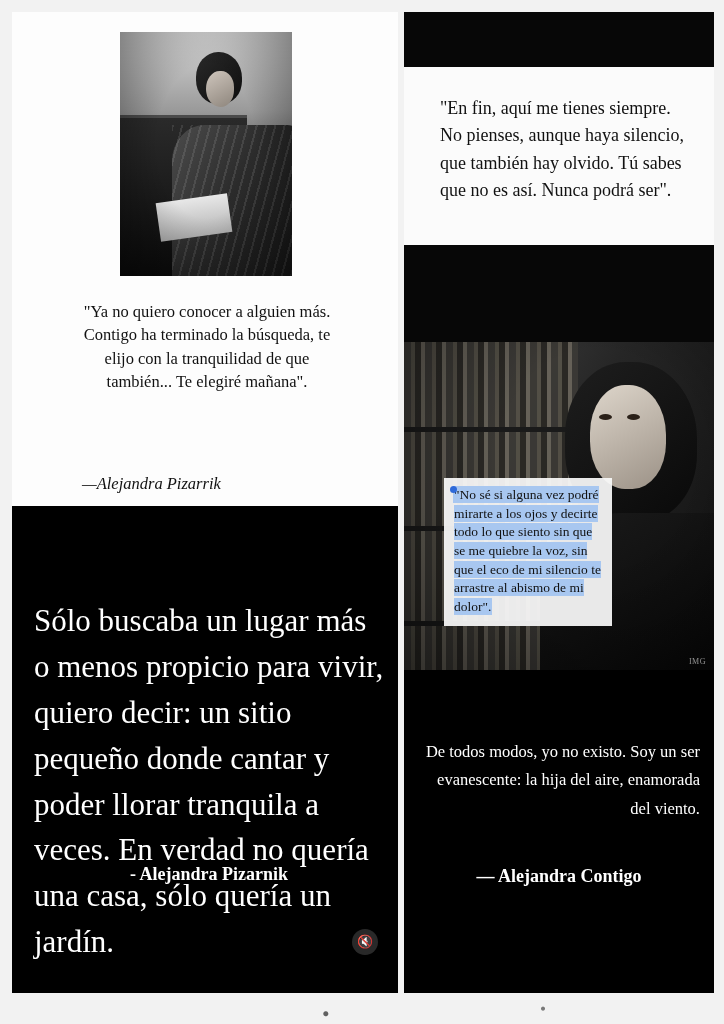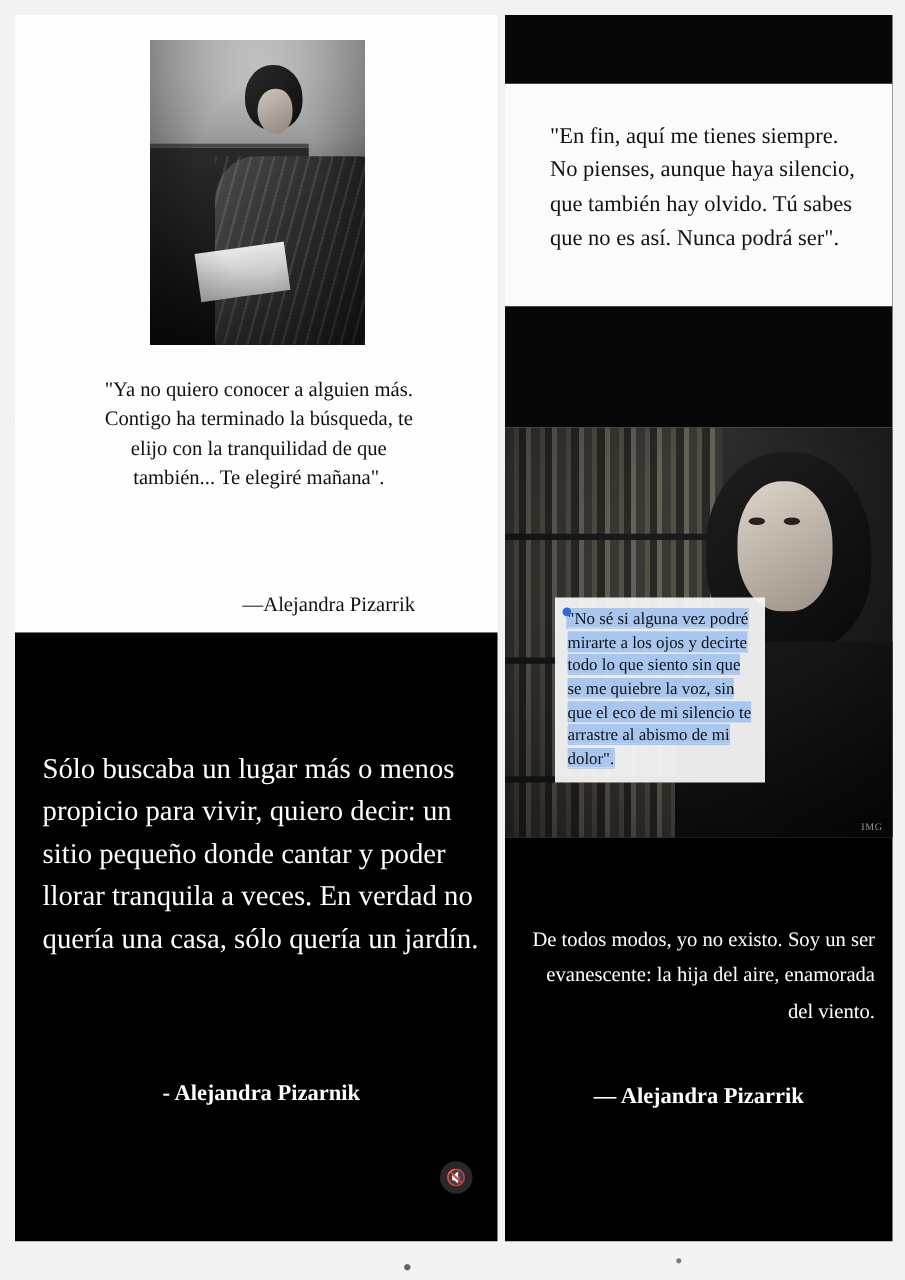--- a/index.html
+++ b/index.html
@@ -109,23 +109,24 @@
     position: absolute;
     left: 70px; top: 288px; width: 250px;
     text-align: center;
     font-size: 16.5px;
     line-height: 1.42;
     color: #111;
   }
   .card-attrib {
     position: absolute;
     left: 70px; top: 462px; width: 250px;
-    text-align: right;
+    text-align: left;
     font-size: 16.5px;
     color: #111;
+    font-style: italic;
   }
 
   
   #panel-white-quote {
     left: 404px; top: 12px; width: 310px; height: 330px;
     background: #070707;
   }
   .white-strip {
     position: absolute;
     left: 0; top: 55px; width: 100%; height: 178px;
@@ -141,21 +142,21 @@
 
   
   #panel-black-quote {
     left: 12px; top: 506px; width: 386px; height: 487px;
     background: #000;
     color: #fff;
   }
   .bq-text {
     position: absolute;
     left: 22px; top: 92px; width: 350px;
-    font-size: 23px;
+    font-size: 31px;
     line-height: 1.48;
     color: #ffffff;
   }
   .bq-attrib {
     position: absolute;
     left: 22px; top: 358px; width: 350px;
     text-align: center;
     font-size: 18px;
     color: #ffffff;
     font-weight: bold;
@@ -313,16 +314,16 @@
     <div class="ph2-vig"></div>
     <div class="highlight-box">
       <span class="hl-dot"></span>
       <p><span class="hl">"No sé si alguna vez podré mirarte a los ojos y decirte todo lo que siento sin que se me quiebre la voz, sin que el eco de mi silencio te arrastre al abismo de mi dolor".</span></p>
     </div>
     <div class="corner-mark">IMG</div>
   </div>
 
   <div class="panel" id="panel-black-quote-2">
     <div class="bq2-text">De todos modos, yo no existo. Soy un ser evanescente: la hija del aire, enamorada del viento.</div>
-    <div class="bq2-attrib">— Alejandra Pizarrik</div>
+    <div class="bq2-attrib">— Alejandra Contigo</div>
   </div>
 
 </div>
 
 </body></html>

